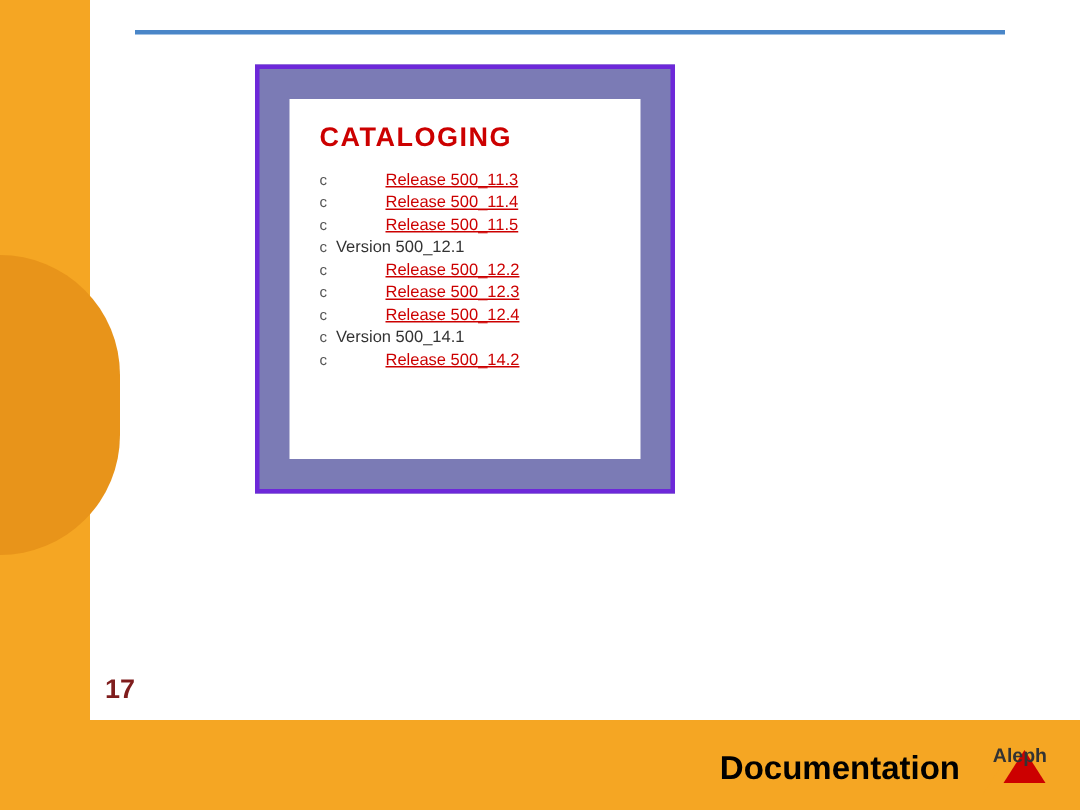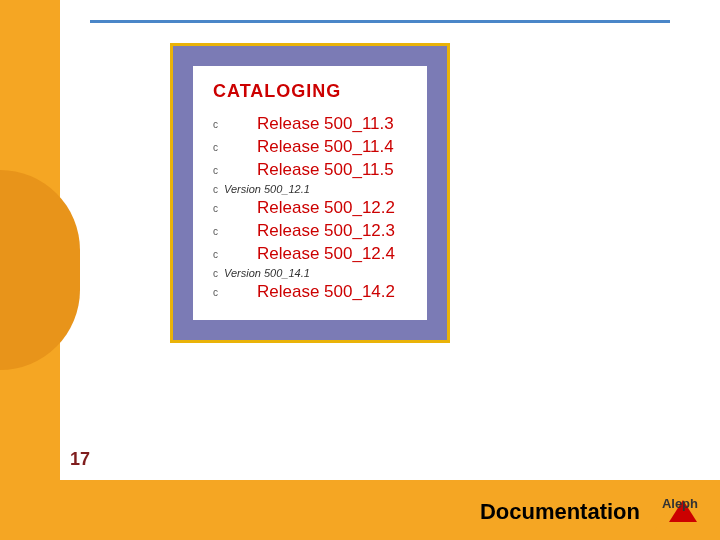--- a/index.html
+++ b/index.html
@@ -71,21 +71,21 @@
     .title-underline {
       width: 580px;
       height: 3px;
       background: #4a86c8;
       margin-bottom: 20px;
     }
 
     
     .card-container {
       background: #7b7bb5;
-      border: 3px solid #eab308;
+      border: 3px solid #6d28d9;
       padding: 20px;
       width: 280px;
       min-height: 280px;
       margin-left: 80px;
     }
 
     
     .inner-card {
       background: #ffffff;
       padding: 15px 20px;
@@ -114,28 +114,28 @@
 
     .bullet {
       color: #555;
       margin-right: 6px;
       font-size: 10px;
       flex-shrink: 0;
     }
 
     .item-link {
       color: #cc0000;
-      font-size: 17px;
+      text-decoration: underline;
+      font-size: 11px;
       padding-left: 33px;
     }
 
     .item-text {
       color: #333;
       font-size: 11px;
-      font-style: italic;
     }
 
     
     .page-number {
       position: absolute;
       bottom: 70px;
       left: 70px;
       font-size: 18px;
       font-weight: bold;
       color: #7f1d1d;

